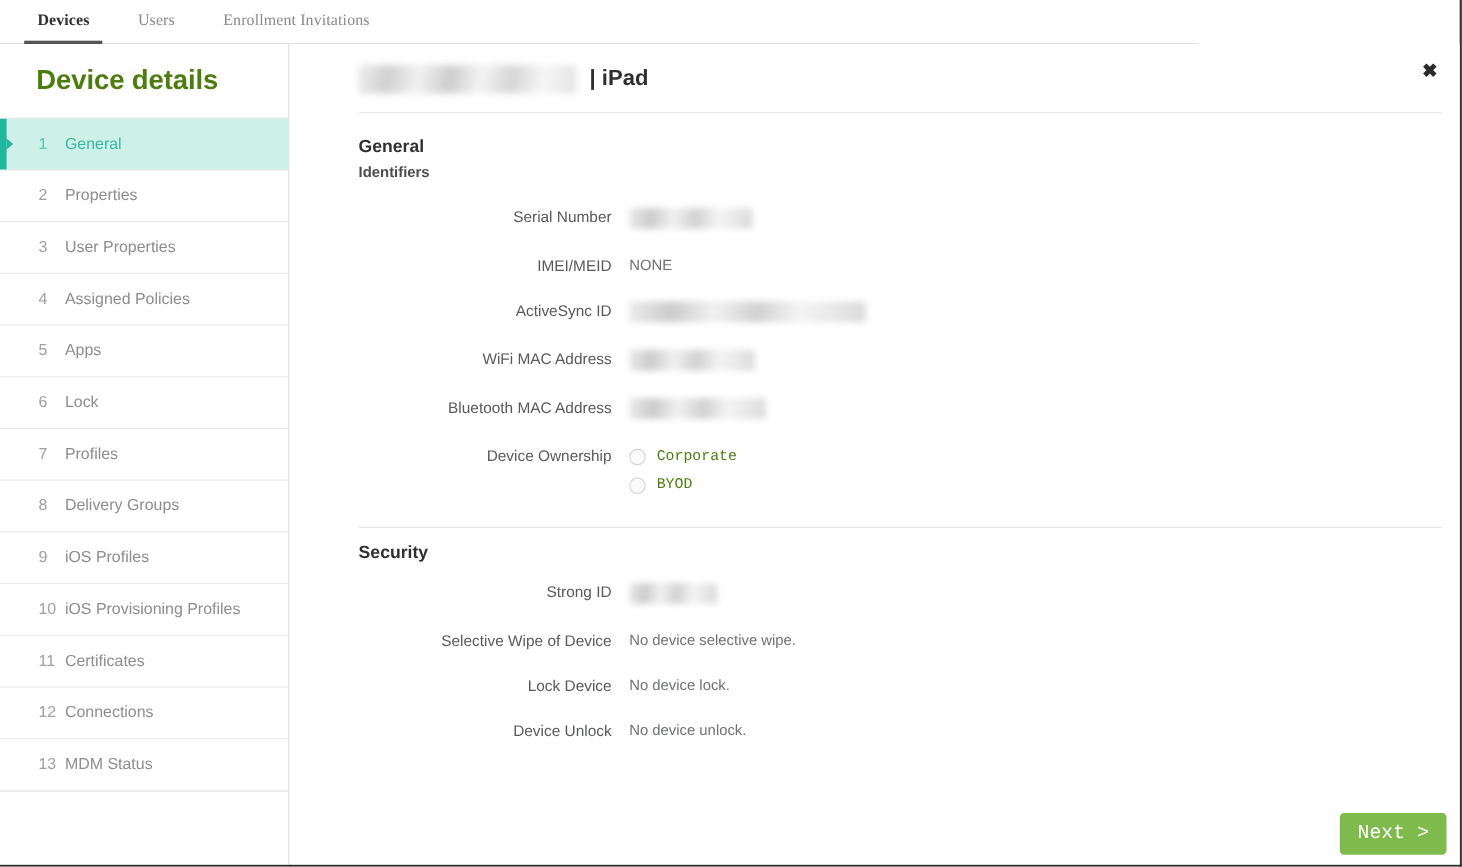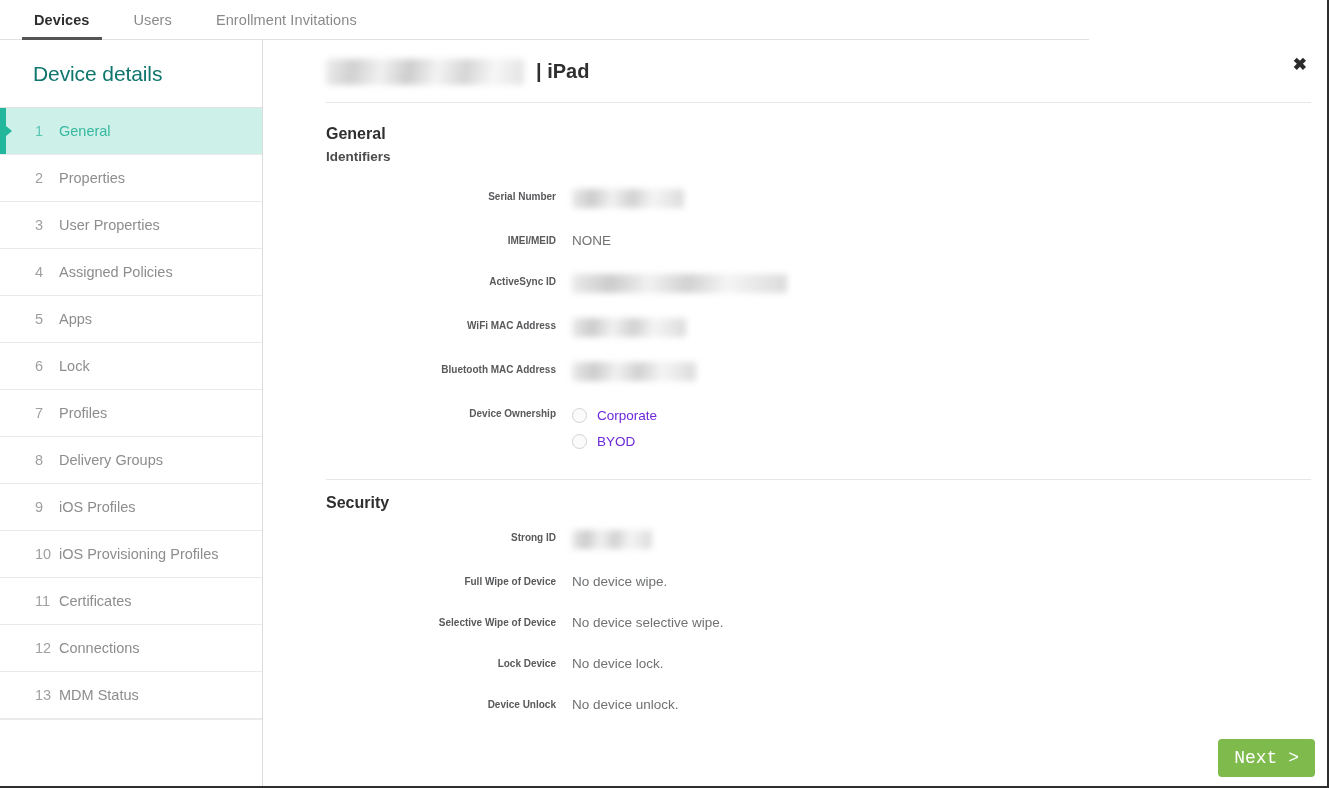--- a/index.html
+++ b/index.html
@@ -29,20 +29,21 @@
   .tabbar {
     position: absolute;
     left: 0; top: 0;
     width: 1089px;
     height: 40px;
     background: #ffffff;
     border-bottom: 1px solid #e0e0e0;
     display: flex;
     align-items: flex-end;
     padding-left: 12px;
+    font-family: Liberation Serif, serif;
   }
   .tab {
     position: relative;
     font-size: 14.5px;
     color: #8a8a8a;
     padding: 0 22px 11px 22px;
     cursor: pointer;
     white-space: nowrap;
     letter-spacing: 0.1px;
   }
@@ -70,23 +71,23 @@
     overflow: hidden;
   }
   .sidebar-header {
     height: 68px;
     display: flex;
     align-items: center;
     padding-left: 33px;
     border-bottom: 1px solid #e3e3e3;
   }
   .sidebar-title {
-    font-size: 21px;
-    font-weight: normal;
-    color: #0f766e;
+    font-size: 25px;
+    font-weight: bold;
+    color: #4d7c0f;
     letter-spacing: -0.1px;
   }
   .nav-list { list-style: none; margin: 0; padding: 0; }
   .nav-item {
     position: relative;
     height: 47px;
     display: flex;
     align-items: center;
     padding-left: 35px;
     border-bottom: 1px solid #eaeaea;
@@ -209,22 +210,22 @@
   }
 
   .field-row {
     display: flex;
     align-items: flex-start;
     margin-top: 24px;
   }
   .field-label {
     width: 246px;
     text-align: right;
-    font-size: 10px;
-    font-weight: bold;
+    font-size: 14px;
+    font-weight: normal;
     color: #58595b;
     padding-right: 16px;
     padding-top: 1px;
     line-height: 16px;
   }
   .field-value {
     font-size: 13.5px;
     color: #6f7173;
     line-height: 16px;
     padding-top: 1px;
@@ -261,21 +262,22 @@
     width: 15px;
     height: 15px;
     border-radius: 50%;
     border: 1px solid #d3d3d3;
     background: #fbfbfb;
     margin-right: 10px;
     flex: 0 0 auto;
   }
   .radio-label {
     font-size: 13.5px;
-    color: #6d28d9;
+    color: #4d7c0f;
+    font-family: Liberation Mono, monospace;
   }
 
   
   .footer {
     position: absolute;
     right: 14px;
     bottom: 11px;
   }
   .next-btn {
     background: #7fba4c;
@@ -435,24 +437,20 @@
 
       <div class="section-title" style="margin-top:14px;">Security</div>
 
       <div class="field-row" style="margin-top:17px;">
         <div class="field-label">Strong ID</div>
         <div class="field-value">
           <span class="redacted w-strongid"></span>
         </div>
       </div>
 
-      <div class="field-row">
-        <div class="field-label">Full Wipe of Device</div>
-        <div class="field-value">No device wipe.</div>
-      </div>
 
       <div class="field-row">
         <div class="field-label">Selective Wipe of Device</div>
         <div class="field-value">No device selective wipe.</div>
       </div>
 
       <div class="field-row">
         <div class="field-label">Lock Device</div>
         <div class="field-value">No device lock.</div>
       </div>

